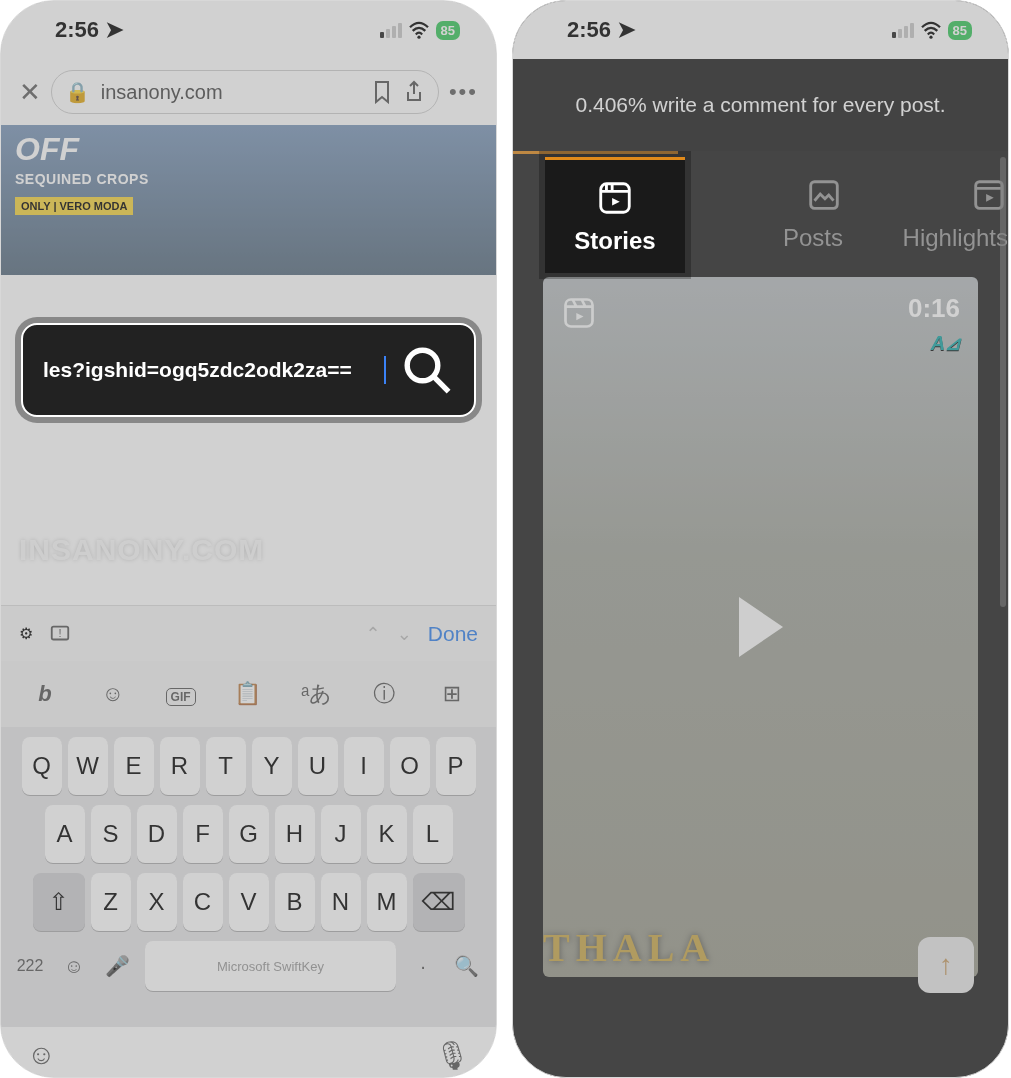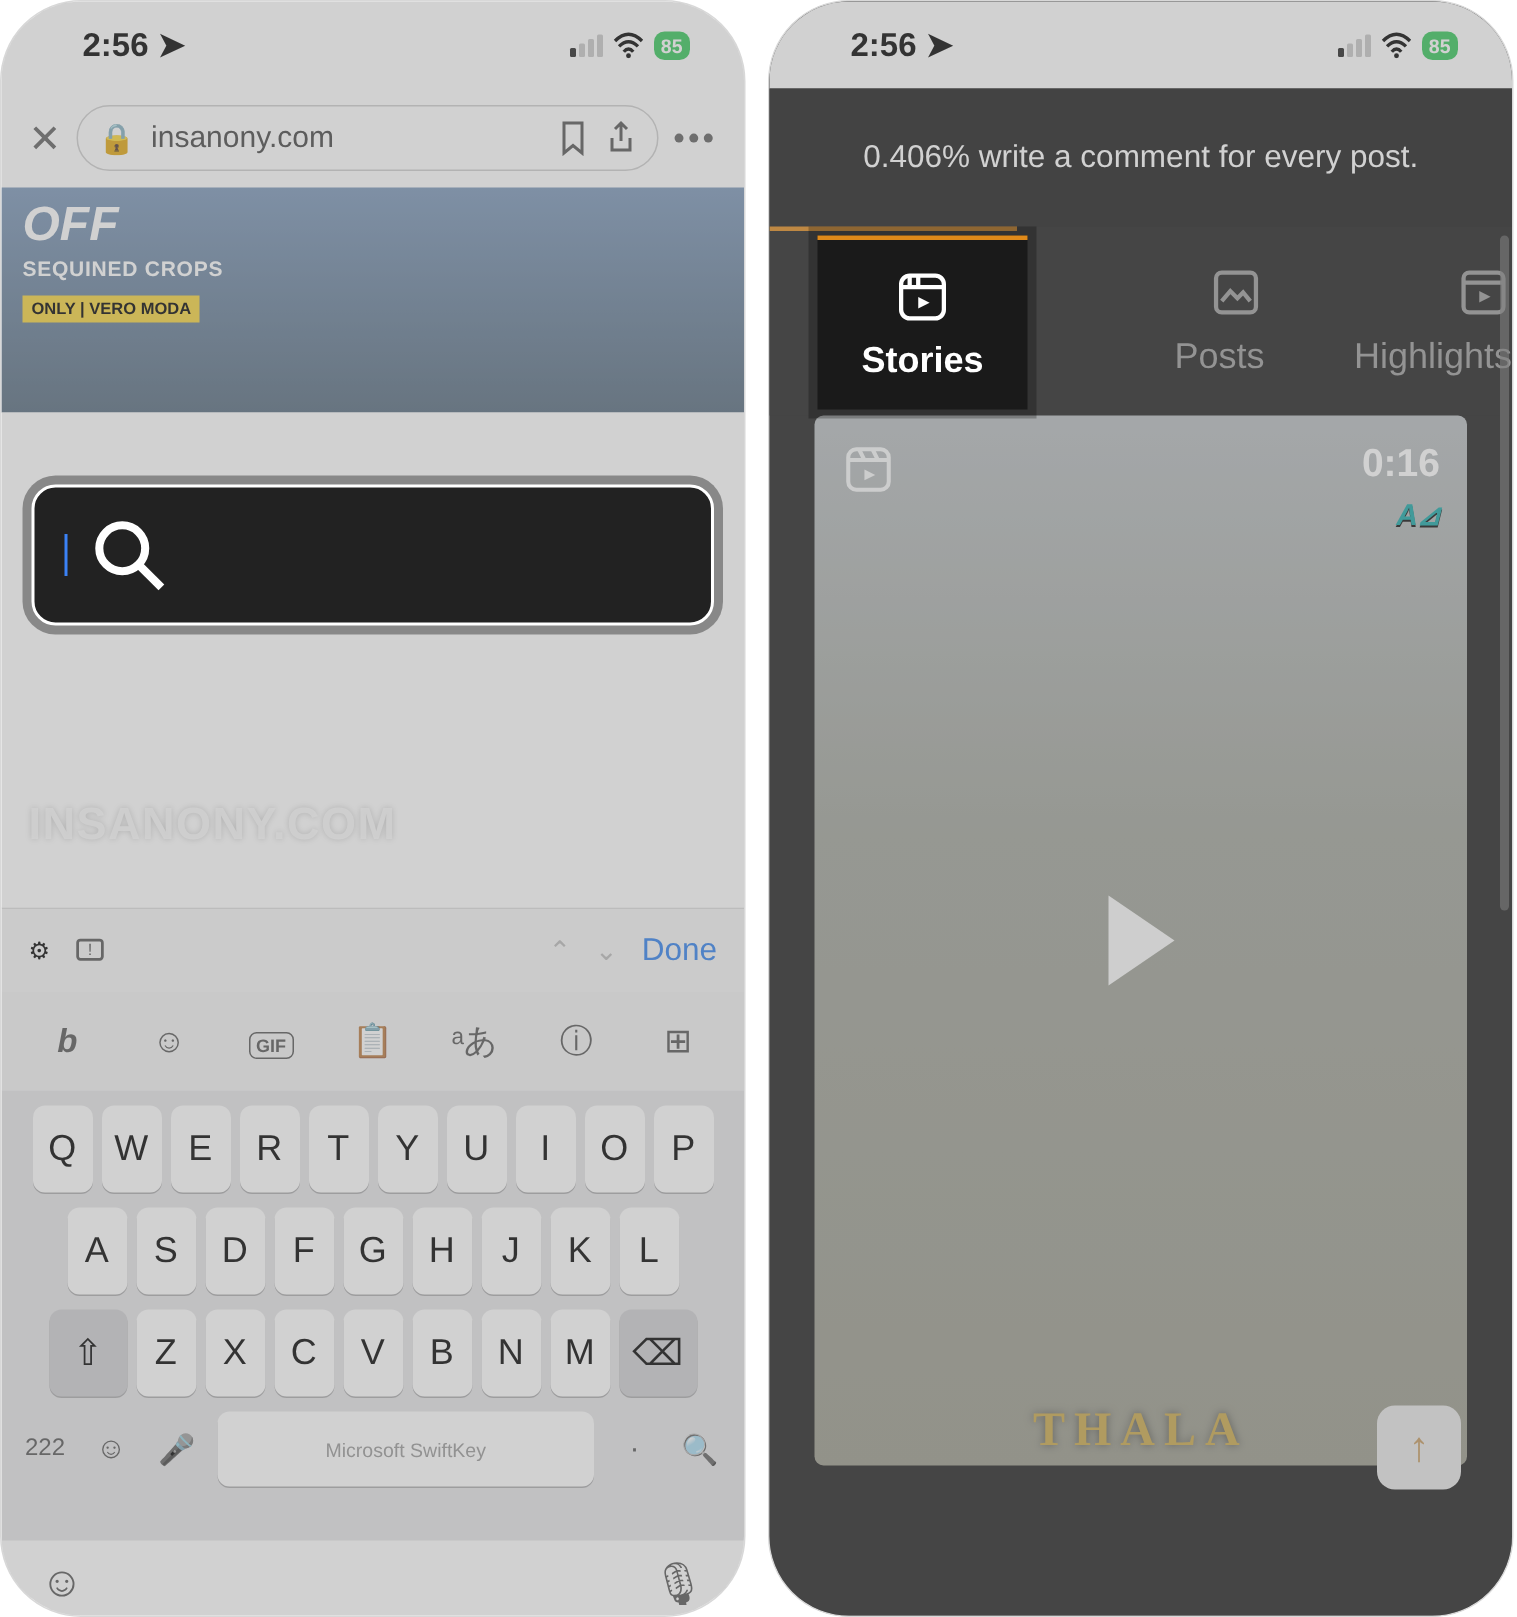--- a/index.html
+++ b/index.html
@@ -182,23 +182,23 @@
 }
 .reel-ic { position:absolute; left:18px; top:18px; color:#fff; opacity:.9; }
 .dur { position:absolute; right:18px; top:16px; color:#fff; font-size:26px; font-weight:700; }
 .aw-logo { position:absolute; right:18px; top:54px; color:#17a7a7; font-weight:900; font-style:italic; font-size:20px; letter-spacing:-1px; text-shadow:0 1px 0 #0a0a0a; }
 .play-tri {
   position:absolute; left:50%; top:50%; transform:translate(-50%,-50%);
   width:0; height:0; border-left:44px solid rgba(255,255,255,.95);
   border-top:30px solid transparent; border-bottom:30px solid transparent;
 }
 .thala {
-  position:absolute; bottom:6px; left:0; right:0; text-align:center;
+  position:absolute; bottom:6px; left:0; right:0; 
   font-family: Georgia, serif; font-weight:700; letter-spacing:6px;
-  font-size:32px; color:#caa84a; text-shadow:0 0 6px rgba(0,0,0,.5);overflow:hidden;white-space:nowrap;
+  font-size:40px; color:#caa84a; text-shadow:0 0 6px rgba(0,0,0,.5);overflow:hidden;white-space:nowrap;
 }
 .scroll-top {
   position:absolute; right:34px; bottom:84px; width:56px; height:56px;
   background:#e7e7e7; border-radius:12px; display:flex; align-items:center;
   justify-content:center; color:#c59a5f; font-size:28px;
 }
 .scroll-ind { position:absolute; right:2px; top:156px; width:6px; height:450px; background:rgba(120,120,120,.6); border-radius:3px; }
 
 svg { display:block; }
 </style>
@@ -257,20 +257,21 @@
     <div class="off">OFF</div>
     <div class="seq">SEQUINED CROPS</div>
     <div class="tag">ONLY | VERO MODA</div>
   </div>
 
   <div class="mid-area">
     <div class="brand-text">INSANONY.COM</div>
   </div>
 
   <div class="hl-frame">
+    <input readonly="" value="les?igshid=ogq5zdc2odk2za==" style="">
     <span class="cursor"></span>
     <span class="mag-big">
       <svg viewBox="0 0 60 60" width="54" height="54">
           <circle cx="25" cy="25" r="17"></circle>
           <line x1="38" y1="38" x2="54" y2="54"></line>
         </svg>
     </span>
   </div>
 
   <div class="kb-toolbar">

